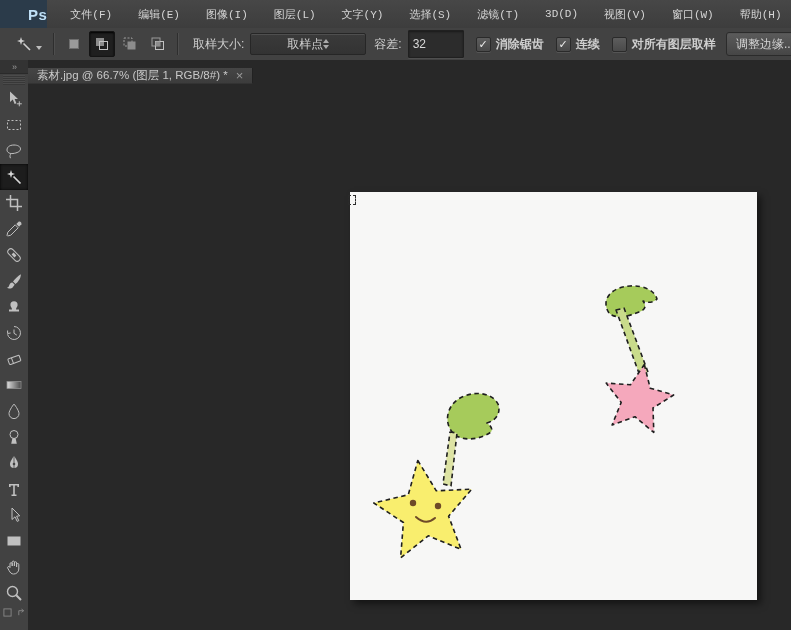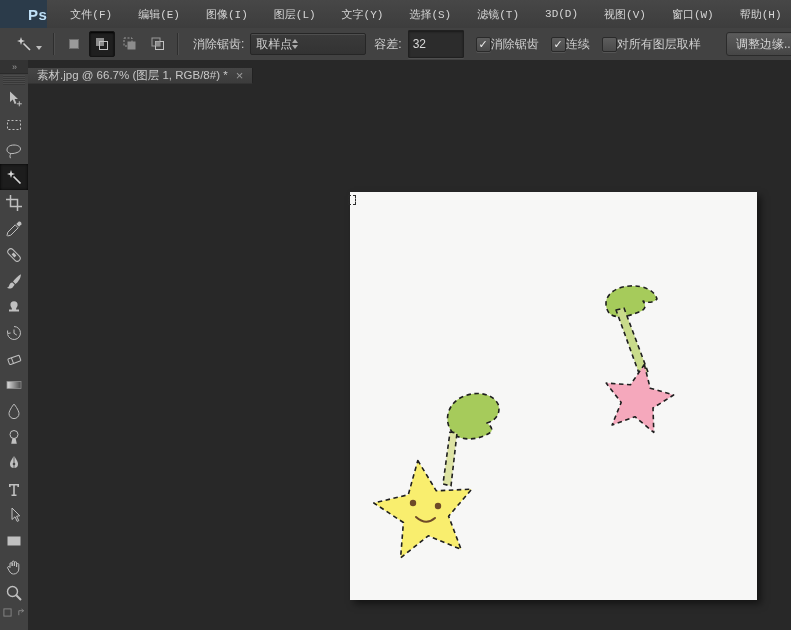--- a/index.html
+++ b/index.html
@@ -42,41 +42,41 @@
   .mode-buttons{display:flex;align-items:center;gap:2px;}
   .mode-btn{
     width:24px;height:24px;display:flex;align-items:center;justify-content:center;
     border-radius:2px;border:1px solid transparent;
   }
   .mode-btn.active{background:#1f1f1f;border-color:#141414;box-shadow:inset 0 1px 2px #000;}
   .opt-label{margin:0 6px 0 8px;white-space:nowrap;}
   .dropdown{
     width:104px;height:20px;background:linear-gradient(#3a3a3a,#333);
     border:1px solid #262626;box-shadow:inset 0 1px 0 #4f4f4f;
-    border-radius:2px;display:flex;align-items:center;justify-content:flex-start;
+    border-radius:2px;display:flex;align-items:center;justify-content:center;
     padding:0 5px;color:#d0d0d0;
   }
   .spinner{display:flex;flex-direction:column;gap:2px;align-items:center;}
   .spin-up{width:0;height:0;border-left:3px solid transparent;border-right:3px solid transparent;border-bottom:4px solid #aaa;}
   .spin-down{width:0;height:0;border-left:3px solid transparent;border-right:3px solid transparent;border-top:4px solid #aaa;}
   .tolerance-input{
     width:46px;height:18px;background:#2c2c2c;border:1px solid #202020;
     box-shadow:inset 0 1px 2px #1a1a1a, 0 1px 0 #4f4f4f;
     color:#d8d8d8;font-size:12px;padding:4px 4px;border-radius:1px;
     font-family:"Liberation Sans",sans-serif;
   }
   .checkbox-group{display:flex;align-items:center;}
   .check-wrap{display:flex;align-items:center;margin-left:12px;cursor:default;}
   .checkbox{
     width:13px;height:13px;border:1px solid #2a2a2a;border-radius:2px;
     background:linear-gradient(#5d5d5d,#4a4a4a);box-shadow:0 1px 0 #555;
     display:flex;align-items:center;justify-content:center;
     color:#efefef;font-size:11px;line-height:11px;font-weight:bold;
   }
-  .check-label{white-space:nowrap;}
+  .check-label{margin-left:5px;white-space:nowrap;font-weight:bold;}
   .refine-edge{
     position:absolute;left:726px;top:4px;height:22px;width:76px;
     background:linear-gradient(#5b5b5b,#464646);
     border:1px solid #2b2b2b;border-radius:3px;box-shadow:0 1px 0 #555 inset;
     color:#d4d4d4;font-size:12px;display:flex;align-items:center;justify-content:center;
     white-space:nowrap;overflow:hidden;
   }
   
   .toolbar{
     position:absolute;left:0;top:60px;width:28px;height:570px;
@@ -175,21 +175,21 @@
       </div>
       <div class="mode-btn">
         <svg viewBox="0 0 18 18" width="18" height="18">
           <rect x="3" y="3" width="8" height="8" fill="none" stroke="#9a9a9a"></rect>
           <rect x="6.5" y="6.5" width="8" height="8" fill="none" stroke="#c2c2c2"></rect>
           <rect x="6.5" y="6.5" width="4.5" height="4.5" fill="#8c8c8c"></rect>
         </svg>
       </div>
     </div>
   <div class="opt-sep"></div>
-  <span class="opt-label">消除锯齿:</span>
+  <span class="opt-label">取样大小:</span>
   <div class="dropdown">
     <span>取样点</span>
     <span class="spinner">
         <span class="spin-up"></span>
         <span class="spin-down"></span>
       </span>
   </div>
   <span class="opt-label">容差:</span>
   <input class="tolerance-input" value="32" style="">
   <div class="checkbox-group" id="checkbox-group">

